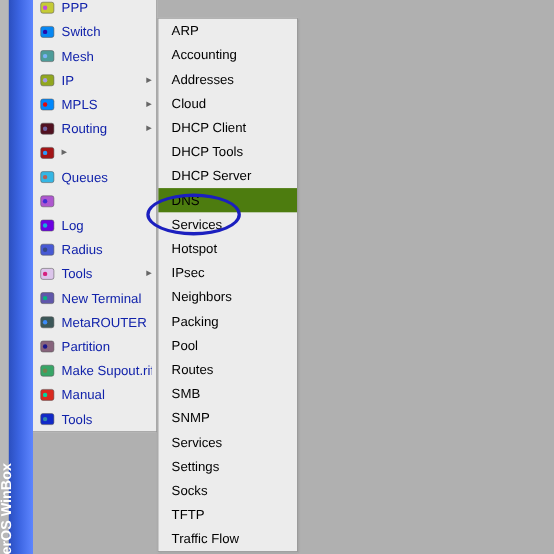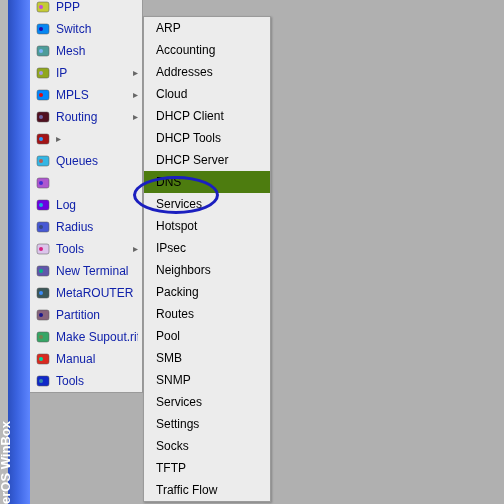--- a/index.html
+++ b/index.html
@@ -203,22 +203,22 @@
       <div class="sitem">Cloud</div>
       <div class="sitem">DHCP Client</div>
       <div class="sitem">DHCP Tools</div>
       <div class="sitem">DHCP Server</div>
       <div class="sitem hl">DNS</div>
       <div class="sitem">Services</div>
       <div class="sitem">Hotspot</div>
       <div class="sitem">IPsec</div>
       <div class="sitem">Neighbors</div>
       <div class="sitem">Packing</div>
+      <div class="sitem">Pool</div>
       <div class="sitem">Routes</div>
-      <div class="sitem">Pool</div>
       <div class="sitem">SMB</div>
       <div class="sitem">SNMP</div>
       <div class="sitem">Services</div>
       <div class="sitem">Settings</div>
       <div class="sitem">Socks</div>
       <div class="sitem">TFTP</div>
       <div class="sitem">Traffic Flow</div>
     </div>
 
   <div class="circle"></div>

